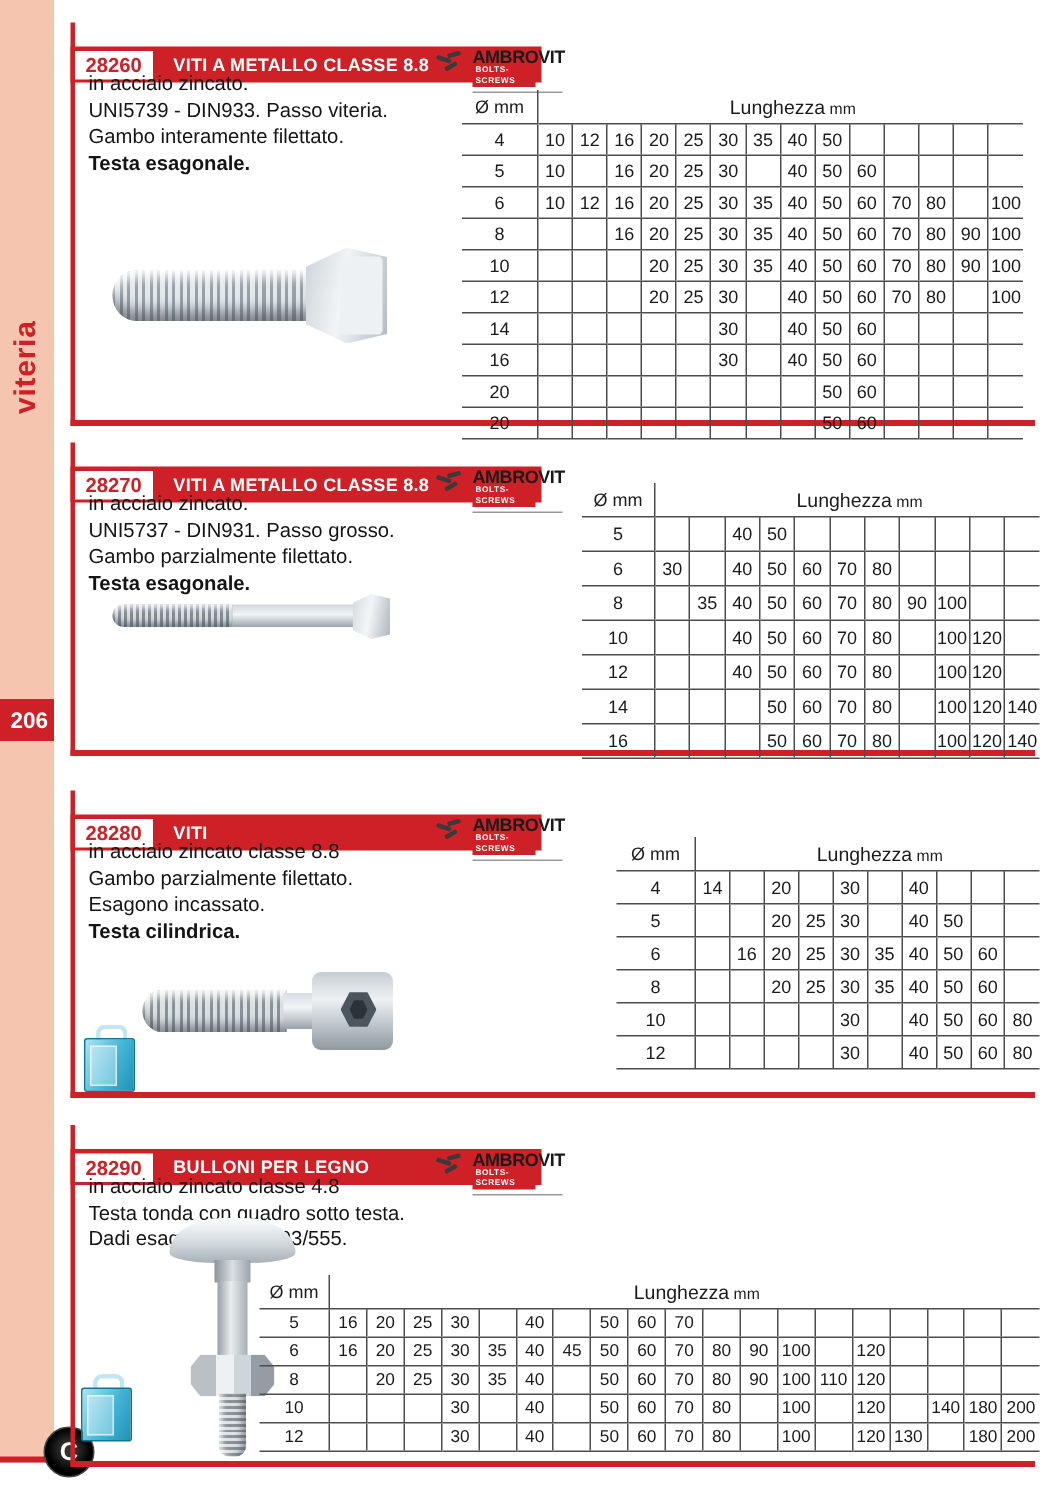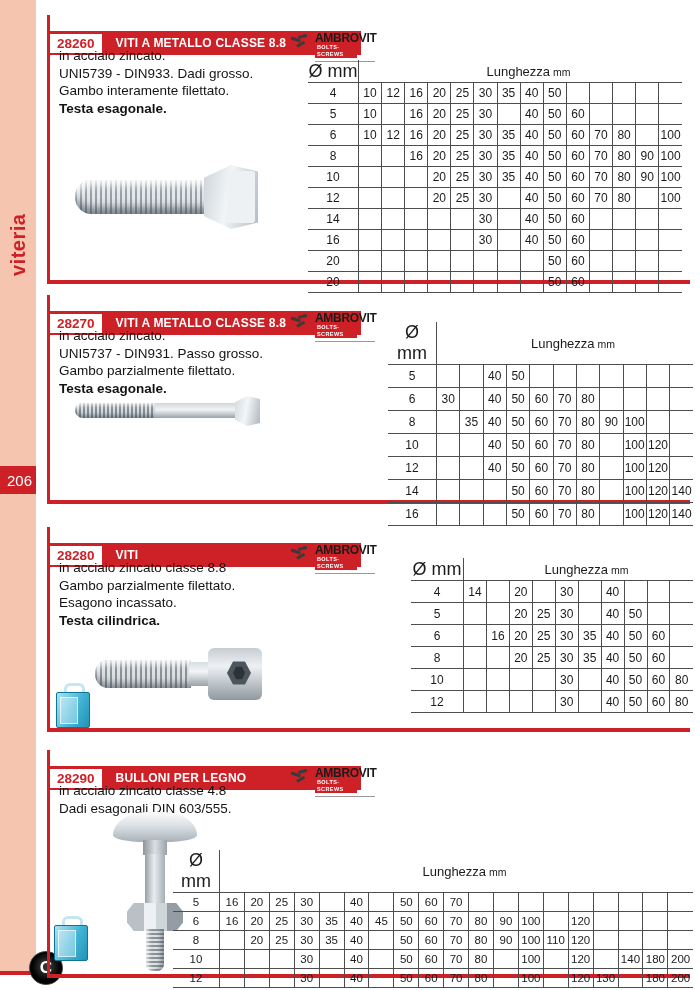--- a/index.html
+++ b/index.html
@@ -11,21 +11,21 @@
     background:#fff; font-family:"Liberation Sans", sans-serif; color:#111;
   }
   
   #sidebar{position:absolute; left:0; top:0; width:36px; height:971px;
     background:var(--pink); border-bottom:4px solid var(--red); box-sizing:content-box;}
   #sidebar-label{position:absolute; left:0; top:205px; width:36px; height:80px;
     display:flex; align-items:center; justify-content:center;
     writing-mode:vertical-rl; transform:rotate(180deg);
     font-size:20px; font-weight:bold; color:var(--red); letter-spacing:.5px;}
   #page-number{position:absolute; left:0; top:466px; width:36px; height:28px;
-    background:var(--red); color:#fff; font-size:15px; font-weight:normal;
+    background:var(--red); color:#fff; font-size:15px; font-weight:bold;
     display:flex; align-items:center; justify-content:flex-end; padding-right:4px; box-sizing:border-box;}
   #c-logo{position:absolute; left:29px; top:951px; width:32px; height:32px; border-radius:50%;
     background:radial-gradient(circle at 50% 45%, #333 18%, #000 60%);
     border:1px solid #444; color:#fff; display:flex; align-items:center; justify-content:center;
     font-size:17px; font-weight:bold;}
   
   .section{position:absolute; left:47px; width:643px; box-sizing:border-box;
     border-left:3px solid var(--red); border-bottom:4px solid var(--red);}
   .s1{top:15px; height:269px;}
   .s2{top:295px; height:209px;}
@@ -44,21 +44,21 @@
   .brand-text{display:flex; flex-direction:column;}
   .brand-name{font-size:12px; font-weight:800; letter-spacing:-.3px; color:#1a1a1a; line-height:11px;}
   .brand-sub{background:var(--red); color:#fff; font-size:5.5px; font-weight:bold;
     line-height:7px; padding:0 2px; width:38px; letter-spacing:.4px;}
   .brand-rule{width:60px; height:1px; background:#999; margin-top:3px;}
   
   .tblc{position:absolute;}
   .tblc table{border-collapse:collapse; table-layout:fixed; width:100%;}
   .tblc th,.tblc td{padding:0; text-align:center; font-weight:normal;}
   .tblc thead th{border-bottom:1px solid var(--line); font-size:13px; height:22px; color:#1b1b1b;}
-  .tblc thead th.dia{font-size:18px;}
+  .tblc thead th.dia{font-size:12px;}
   .tblc thead th.lun{border-left:1px solid var(--line);padding-left:16px;}
   .tblc .unit{font-size:10.5px;}
   .tblc td{border-bottom:1px solid var(--line); font-size:12px; color:#1b1b1b;}
   .tblc td + td{border-left:1px solid var(--line);}
   .t1{left:258px; top:45px; width:374px;}  .t1 .dia{width:50px;} .t1 td{height:20px;}
   .t2{left:338px; top:27px; width:305px;}  .t2 .dia{width:48px;} .t2 td{height:22px;}
   .t3{left:361px; top:31px; width:282px;}  .t3 .dia{width:52px;} .t3 td{height:21px;}
   .t4{left:123px; top:100px; width:520px;} .t4 .dia{width:46px;} .t4 td{height:18px; font-size:11.5px;}
   
   .bolt{position:absolute;}
@@ -140,21 +140,21 @@
         </g>
       </svg>
     <div class="brand-text">
       <div class="brand-name">AMBROVIT</div>
       <div class="brand-sub">BOLTS-SCREWS</div>
       <div class="brand-rule"></div>
     </div>
   </div>
   <div class="desc">
       <div>in acciaio zincato.</div>
-      <div>UNI5739 - DIN933. Dadi grosso.</div>
+      <div>UNI5739 - DIN933. Passo viteria.</div>
       <div>Gambo interamente filettato.</div>
       <div class="bold">Testa esagonale.</div>
     </div>
   <div class="bolt b1">
     <div class="shaft"></div>
     <div class="head"></div>
     <div class="head-face"></div>
   </div>
   <div class="tblc t1">
       <table>
@@ -625,20 +625,21 @@
         </g>
       </svg>
     <div class="brand-text">
       <div class="brand-name">AMBROVIT</div>
       <div class="brand-sub">BOLTS-SCREWS</div>
       <div class="brand-rule"></div>
     </div>
   </div>
   <div class="desc">
       <div>in acciaio zincato classe 4.8</div>
+      <div>Testa tonda con quadro sotto testa.</div>
       <div>Dadi esagonali  DIN 603/555.</div>
     </div>
   <div class="bolt b4">
     <div class="dome"></div>
     <div class="neck"></div>
     <div class="shank"></div>
     <div class="nut"></div>
     <div class="tip"></div>
   </div>
   <div class="bluebox bx4">

